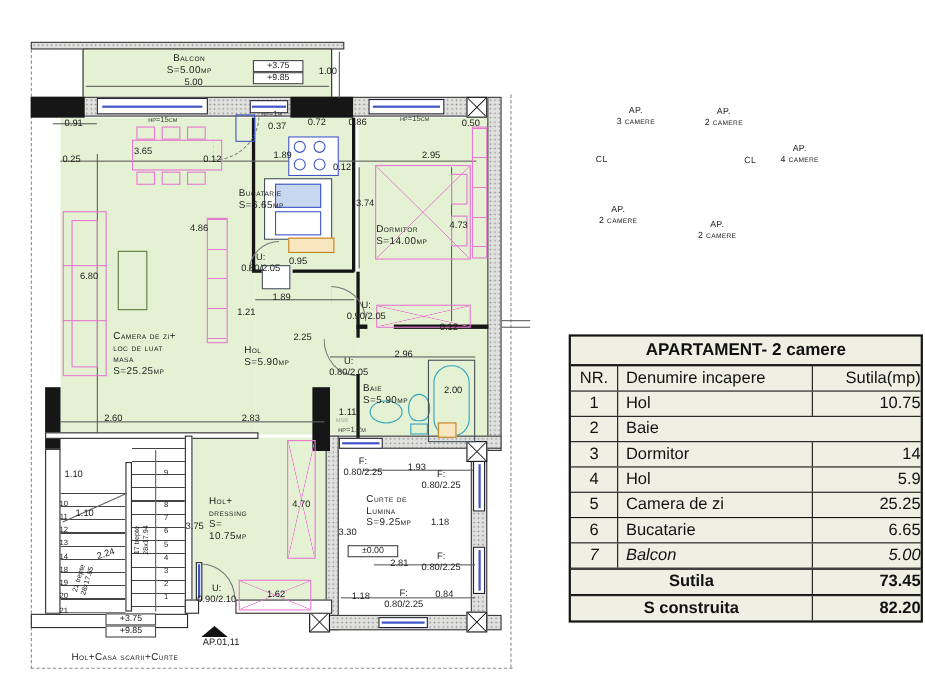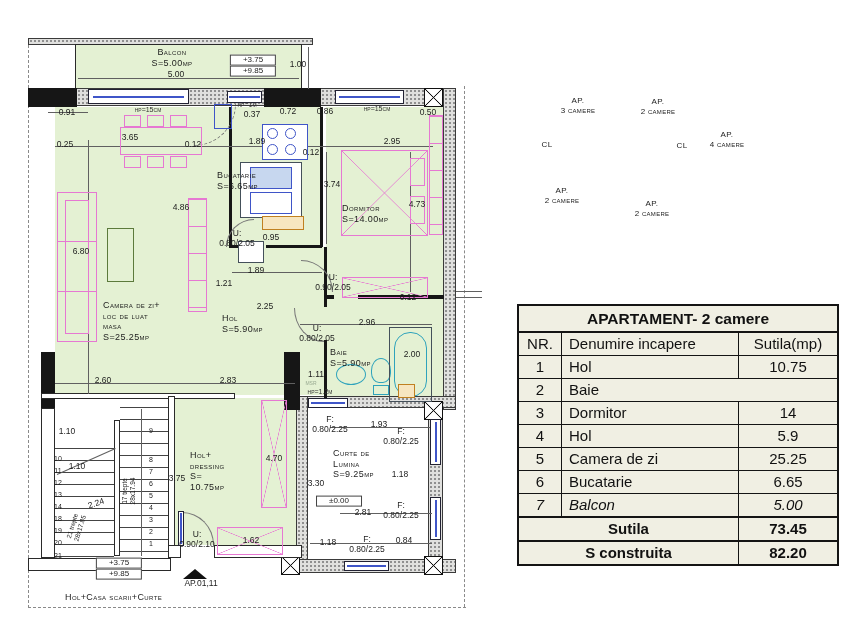--- a/index.html
+++ b/index.html
@@ -54,21 +54,21 @@
   #area-table{position:absolute;left:517px;top:304px;width:322px;background:#f0efe3;
               border:2.5px solid #141414;box-sizing:border-box;color:#111}
   .t-title{font-weight:bold;font-size:15.5px;text-align:center;padding:4px 0 3px;
            border-bottom:2.2px solid #141414}
   .t-row{display:flex;border-bottom:1.4px solid #141414;align-items:stretch}
   .t-row:last-child{border-bottom:none}
   .t-row.t-sep{border-top:1.2px solid #141414}
   .c{font-size:15px;padding:2px 0 3px}
   .c-nr{width:42px;text-align:center;border-right:1.4px solid #141414}
   .c-name{flex:1;padding-left:7px;text-align:left}
-  .c-area{width:98px;text-align:center;border-left:1.4px solid #141414}
+  .c-area{width:98px;text-align:right;border-left:1.4px solid #141414}
   .t-head .c{font-size:15px}
   .t-total .c{font-weight:bold}
   .c-total{flex:1;text-align:center;font-weight:bold}
   .italic{font-style:italic}
 </style>
 </head>
 <body>
 
 <div class="abs" style="left:0;top:0;width:470px;height:624px">
 
@@ -331,21 +331,21 @@
     <div class="ann dim" style="left: 271px; top: 237px;">0.95</div>
     <div class="ann room l" style="left: 103px; top: 300px;">Camera de zi+
 loc de luat
 masa
 S=25.25mp</div>
     <div class="ann dim" style="left: 256px; top: 270px;">1.89</div>
     <div class="ann dim" style="left: 224px; top: 283px;">1.21</div>
     <div class="ann dim" style="left: 333px; top: 282px;">U:
 0.90/2.05</div>
     <div class="ann dim" style="left: 408px; top: 297px;">0.12</div>
-    <div class="ann dim" style="left: 265px; top: 306px; text-align: right;">2.25</div>
+    <div class="ann dim" style="left: 275px; top: 306px; text-align: right;">2.25</div>
     <div class="ann dim" style="left: 367px; top: 322px;">2.96</div>
     <div class="ann room l" style="left: 222px; top: 313px;">Hol
 S=5.90mp</div>
     <div class="ann dim" style="left: 317px; top: 333px;">U:
 0.80/2.05</div>
     <div class="ann room l" style="left: 330px; top: 347px;">Baie
 S=5.90mp</div>
     <div class="ann dim" style="left: 412px; top: 354px;">2.00</div>
     <div class="ann dim" style="left: 103px; top: 380px;">2.60</div>
     <div class="ann dim" style="left: 228px; top: 380px;">2.83</div>

